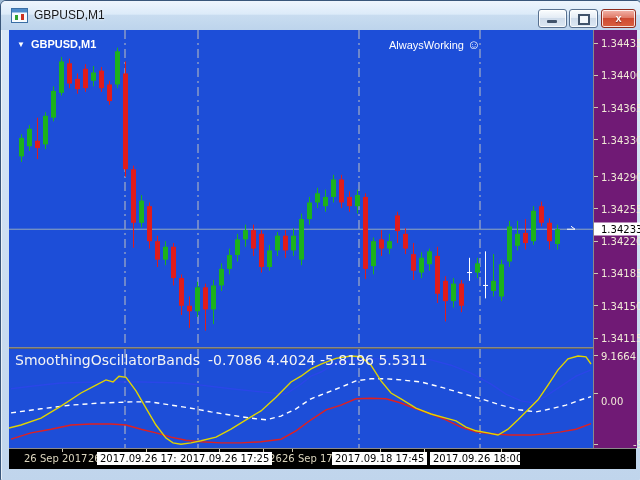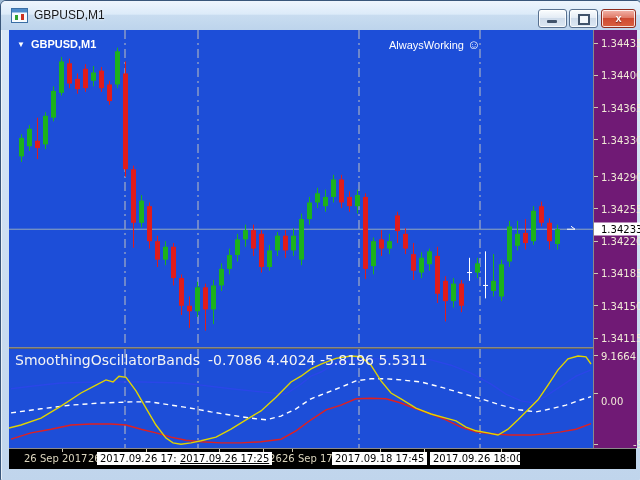--- a/index.html
+++ b/index.html
@@ -245,21 +245,21 @@
         <div class="ttick" style="left: 402px;"></div>
         <div class="ttick" style="left: 479px;"></div>
         <div class="ttick" style="left: 529px;"></div>
         <div class="tlabel" style="left: 2px;">26 Sep 2017</div>
         <div class="tlabel" style="left: 66px;">26</div>
         <div class="tlabel" style="left: 231px;">17:26</div>
         <div class="tlabel" style="left: 260px;">26 Sep 17:3</div>
         <div class="tlabel" style="left: 392px;">26 Sep 17</div>
         <div class="tlabel" style="left: 519px;">26 Sep 18:06</div>
         <div class="tbox" style="left: 75px;">2017.09.26 17:1</div>
-        <div class="tbox" style="left: 155px; text-decoration: underline;">2017.09.26 17:25</div>
+        <div class="tbox" style="left: 155px;">2017.09.26 17:25</div>
         <div class="tbox" style="left: 310px;">2017.09.18 17:45</div>
         <div class="tbox" style="left: 408px;">2017.09.26 18:00</div>
       </div>
     <div id="price-axis">
         <div class="ptick" style="top: 12.5px;"></div>
         <div class="plabel" style="top: 13px;">1.34435</div>
         <div class="ptick" style="top: 44.7656px;"></div>
         <div class="plabel" style="top: 45.2656px;">1.34400</div>
         <div class="ptick" style="top: 77.0312px;"></div>
         <div class="plabel" style="top: 77.5312px;">1.34365</div>

